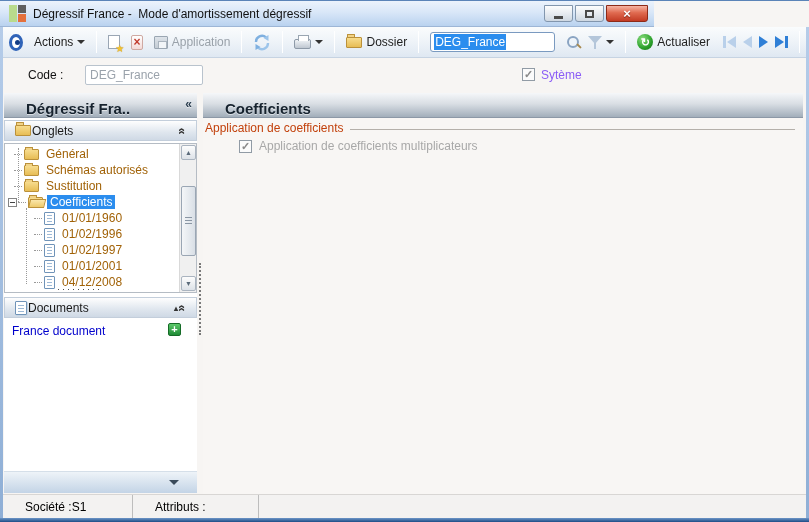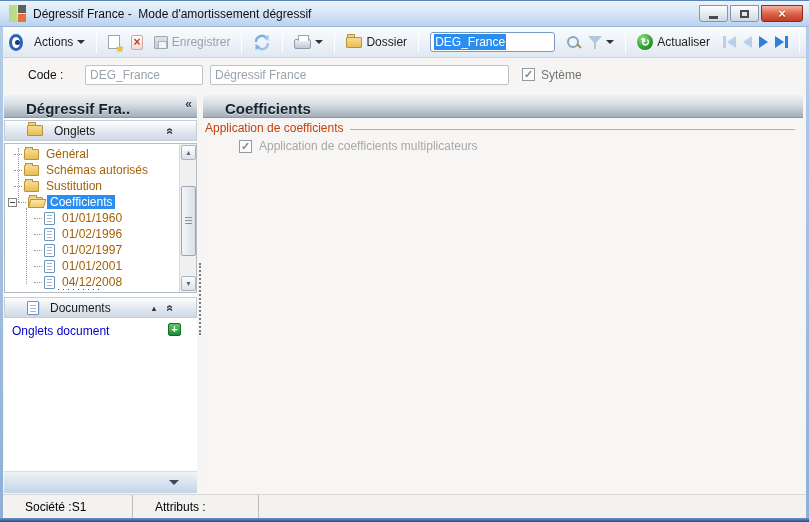--- a/index.html
+++ b/index.html
@@ -8,21 +8,21 @@
     position:relative;width:809px;height:522px;
     font-family:"Liberation Sans",sans-serif;font-size:12px;color:#1a1a1a;
     background:#f7f5f3;overflow:hidden;
     border-top:1px solid #5b84b8;
   }
   
   .frame-left,.frame-right{position:absolute;top:26px;bottom:4px;width:3px;background:linear-gradient(180deg,#b5cce9,#8fafd6);z-index:40;}
   .frame-left{left:0;} .frame-right{right:0;}
   .frame-bottom{position:absolute;left:0;right:0;bottom:0;height:4px;background:linear-gradient(180deg,#6d96c8,#1d4c86);z-index:40;}
   
-  .titlebar{position:absolute;left:0;top:0;width:809px;height:26px;
+  .titlebar{position:absolute;left:0;top:0;width:654px;height:26px;
     background:linear-gradient(180deg,#ecf3fc 0%,#d9e7f8 45%,#b9d2ef 100%);
     display:flex;align-items:center;padding-left:9px;border-bottom:1px solid #9db6d6;}
   .app-icon{width:17px;height:17px;display:inline-grid;grid-template-columns:8px 8px;grid-template-rows:8px 8px;gap:1px;margin-right:7px;}
   .app-icon i{display:block;}
   .app-icon .q1{background:#5f5f5f;} .app-icon .q2{background:#b9db8c;grid-row:1/3;height:auto;}
   .app-icon .q3{background:#e4703c;}
   .title{white-space:pre;color:#111;}
   .winbtns{position:absolute;right:6px;top:4px;display:flex;gap:2px;}
   .wb{width:29px;height:17px;border:1px solid #8296ad;border-radius:0 0 3px 3px;
       background:linear-gradient(180deg,#fdfdfd,#e9edf2 45%,#cfd8e2);display:flex;align-items:center;justify-content:center;}
@@ -67,30 +67,30 @@
   .nav .dis .tri-l{border-right-color:#b9d0ea;}
   .nav .dis .bar{background:#b9d0ea;}
   
   .formrow{position:absolute;left:3px;top:57px;width:803px;height:35px;background:#f7f5f3;}
   .formrow .lbl{position:absolute;left:25px;top:10px;color:#111;}
   .f-input{position:absolute;top:7px;height:20px;border:1px solid #b9c3cd;border-radius:2px;background:#fff;color:#9aa2ab;padding:2px 4px;}
   .f-input.code{left:82px;width:118px;}
   .f-input.name{left:207px;width:299px;}
   .cbx{width:13px;height:13px;border:1px solid #919ba5;background:#fbfbfb;display:inline-flex;align-items:center;justify-content:center;color:#8a8a8a;font-size:11px;font-weight:bold;line-height:1;}
   .formrow .cbx{position:absolute;left:519px;top:10px;}
-  .formrow .cbl{position:absolute;left:538px;top:10px;color:#737373;}
+  .formrow .cbl{position:absolute;left:538px;top:10px;color:#8b5cf6;}
   
   .panel-header{height:25px;background:linear-gradient(180deg,#f5f7f9 0%,#d9dee4 45%,#a2aeba 100%);
     border-bottom:1px solid #8c98a6;display:flex;align-items:flex-end;
     font-size:15px;font-weight:bold;color:#16222e;text-shadow:0 1px 0 rgba(255,255,255,.55);padding-left:22px;position:relative;}
   .panel-header .chev-left{position:absolute;right:5px;top:4px;font-size:12px;font-weight:bold;color:#2c3e50;}
   
   .left-panel{position:absolute;left:4px;top:92px;width:193px;height:400px;background:#fff;}
   .sec-bar{position:absolute;left:0;width:193px;height:21px;background:linear-gradient(180deg,#fefefe,#dfe6ee 60%,#cfd9e5);
-    border:1px solid #c3cedb;display:flex;align-items:center;gap:11px;padding:0 22px;color:#1a1a1a;}
+    border:1px solid #c3cedb;display:flex;align-items:center;gap:1px;padding:0 10px;color:#1a1a1a;}
   .sec-bar.onglets{top:27px;}
   .sec-bar.docs{top:204px;}
   .sec-bar .spacer{flex:1;}
   .chev-up{display:inline-block;transform:rotate(90deg);font-weight:bold;color:#333;font-size:12px;}
   .small-up{font-size:9px;color:#333;}
   .ico-page{width:12px;height:14px;background:#fff;border:1px solid #6f93b8;border-radius:1px;position:relative;box-shadow:1px 1px 0 #c7d6e4;}
   .ico-page::after{content:"";position:absolute;left:2px;top:3px;right:2px;height:8px;background:repeating-linear-gradient(180deg,#9db9d6 0 1px,transparent 1px 3px);}
   
   .tree-box{position:absolute;left:0;top:50px;width:193px;height:150px;background:#fff;border:1px solid #b5bcc4;overflow:hidden;}
   .tree-rows{position:absolute;left:0;top:2px;right:17px;}
@@ -177,21 +177,21 @@
     </span>
     <span class="tb-sep"></span>
     <span class="tb-btn">
       <span class="ico-new">
           <span class="star">★</span>
         </span>
     </span>
     <span class="ico-del">×</span>
     <span class="tb-btn disabled">
       <span class="ico-save"></span>
-      <span>Enregistrer</span>
+      <span>Application</span>
     </span>
     <span class="tb-sep"></span>
     <span style="display:flex;">
       <svg width="18" height="17" viewBox="0 0 18 17">
         <path d="M3 8 A6 6 0 0 1 13 3.4" stroke="#7fb0e0" stroke-width="2.4" fill="none"></path>
         <polygon points="15.5,1 15.5,7 10.5,4" fill="#9cc4ea"></polygon>
         <path d="M15 9 A6 6 0 0 1 5 13.6" stroke="#9cc4ea" stroke-width="2.4" fill="none"></path>
         <polygon points="2.5,16 2.5,10 7.5,13" fill="#7fb0e0"></polygon>
       </svg>
     </span>
@@ -234,21 +234,20 @@
           <span class="tri-r"></span>
           <span class="bar"></span>
         </span>
     </span>
     <span class="tb-sep"></span>
   </div>
 
   <div class="formrow">
     <span class="lbl">Code :</span>
     <span class="f-input code">DEG_France</span>
-    <span class="f-input name">Dégressif France</span>
     <span class="cbx">✓</span>
     <span class="cbl">Sytème</span>
   </div>
 
   <div class="left-panel">
     <div class="panel-header">
       <span>Dégressif Fra..</span>
       <span class="chev-left">«</span>
     </div>
 
@@ -339,21 +338,21 @@
 
     <div class="sec-bar docs">
       <span class="ico-page"></span>
       <span>Documents</span>
       <span class="spacer"></span>
       <span class="small-up">▴</span>
       <span class="chev-up">«</span>
     </div>
 
     <div class="link-row">
-      <span class="link">Onglets document</span>
+      <span class="link">France document</span>
       <span class="plus-btn">+</span>
     </div>
 
     <div class="bottom-bar">
       <span class="caret-d"></span>
     </div>
   </div>
 
   <span class="splitter-dots"></span>
 

